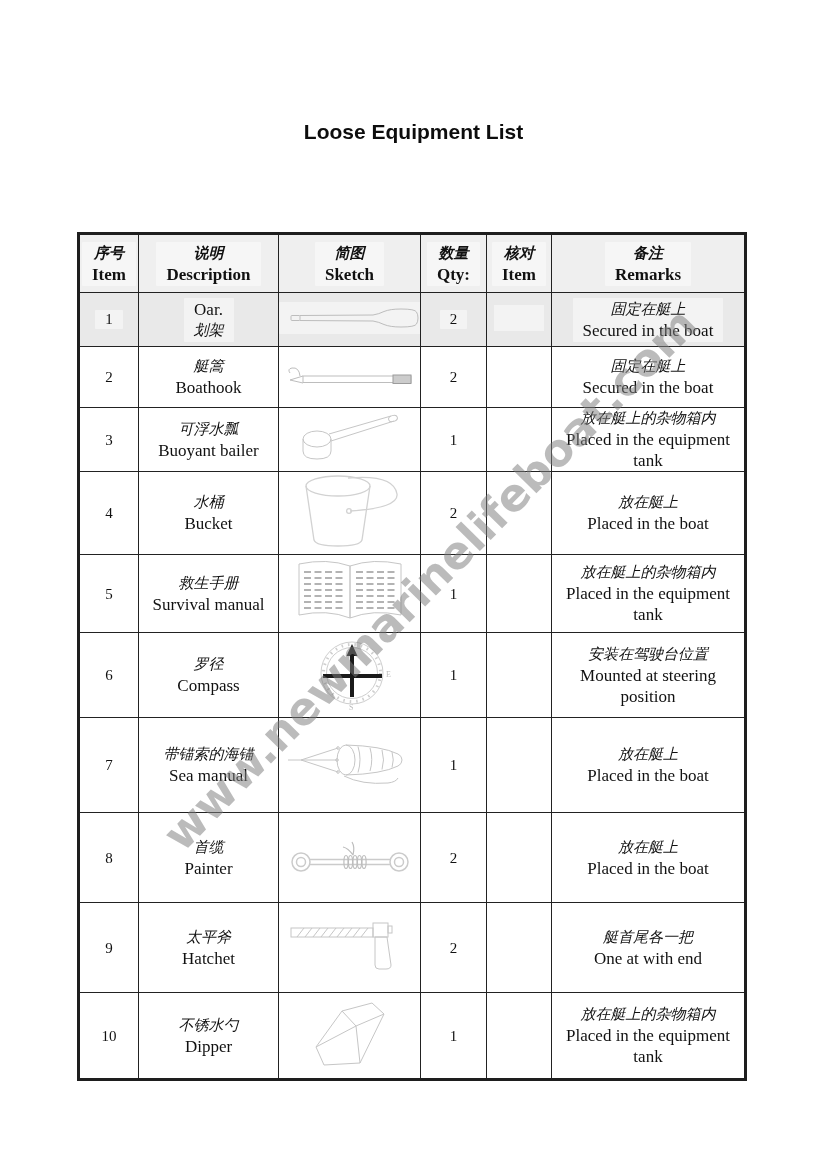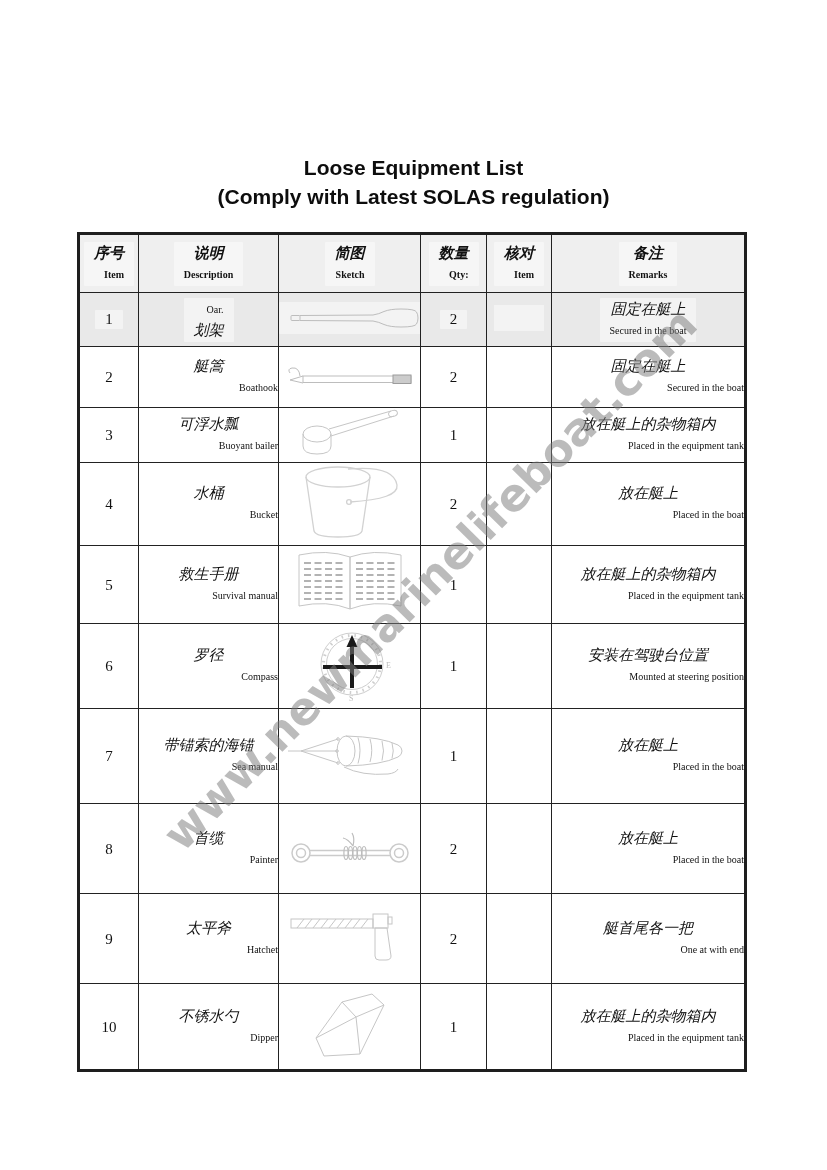--- a/index.html
+++ b/index.html
@@ -1,58 +1,57 @@
 <!DOCTYPE html>
 <html><head>
 <meta charset="utf-8">
 <style>
   html,body{margin:0;padding:0;background:#fff;}
   .page{position:relative;width:827px;height:1170px;background:#fff;overflow:hidden;
         font-family:"Liberation Serif","DejaVu Serif",serif;color:#111;}
   .title-block{position:absolute;left:0;top:117px;width:100%;text-align:center;
         font-family:"Liberation Sans","DejaVu Sans",sans-serif;font-weight:bold;
-        font-size:21px;line-height:29px;color:#0d0d0d;margin-top:36px;}
+        font-size:21px;line-height:29px;color:#0d0d0d;}
   table.equip{position:absolute;left:77px;top:232px;width:669px;border-collapse:collapse;
         table-layout:fixed;border:3px solid #1e1e1e;}
   table.equip td, table.equip th{border:1.6px solid #222;padding:0;text-align:center;
         vertical-align:middle;font-weight:normal;overflow:hidden;}
   thead tr{height:59px;background:#efefef;}
   tbody tr:nth-child(1){height:54px;}
   tbody tr:nth-child(2){height:61px;}
   tbody tr:nth-child(3){height:54px;}
   tbody tr:nth-child(4){height:82px;}
   tbody tr:nth-child(5){height:78px;}
   tbody tr:nth-child(6){height:80px;}
   tbody tr:nth-child(7){height:95px;}
   tbody tr:nth-child(8){height:90px;}
   tbody tr:nth-child(9){height:90px;}
   tbody tr:nth-child(10){height:87px;}
   tbody tr.shaded{background:#e9e9e9;}
   .zh{font-size:15px;line-height:21px;font-style:italic;}
-  .en{font-size:10px;line-height:21px;text-align:right;}
+  .en{font-size:17px;line-height:21px;}
   thead .zh, thead .en{font-weight:bold;}
   .num{font-size:15px;}
   .box{display:inline-block;background:#f6f6f6;padding:1px 10px;border-radius:1px;}
   tr.shaded .box{background:#f3f3f3;}
   .check-slot{display:inline-block;width:50px;height:26px;background:#f3f3f3;}
   .sketch-wrap{display:inline-block;line-height:0;}
   .watermark{position:absolute;left:50px;top:553px;width:760px;text-align:center;
         font-family:"DejaVu Sans","Liberation Sans",sans-serif;font-weight:bold;
         font-size:45px;letter-spacing:0px;white-space:nowrap;
         color:rgba(125,125,125,0.52);transform:rotate(-45.5deg);
         transform-origin:50% 50%;z-index:5;pointer-events:none;}
 </style>
 </head>
 <body>
 
 <div class="page">
 
   <div class="title-block">
     <div>Loose Equipment List</div>
-    <div>(Comply with Latest SOLAS regulation)</div>
   </div>
 
   <table class="equip">
     <colgroup>
       <col style="width:60px">
         <col style="width:140px">
         <col style="width:142px">
       <col style="width:66px">
         <col style="width:65px">
         <col style="width:194px">

